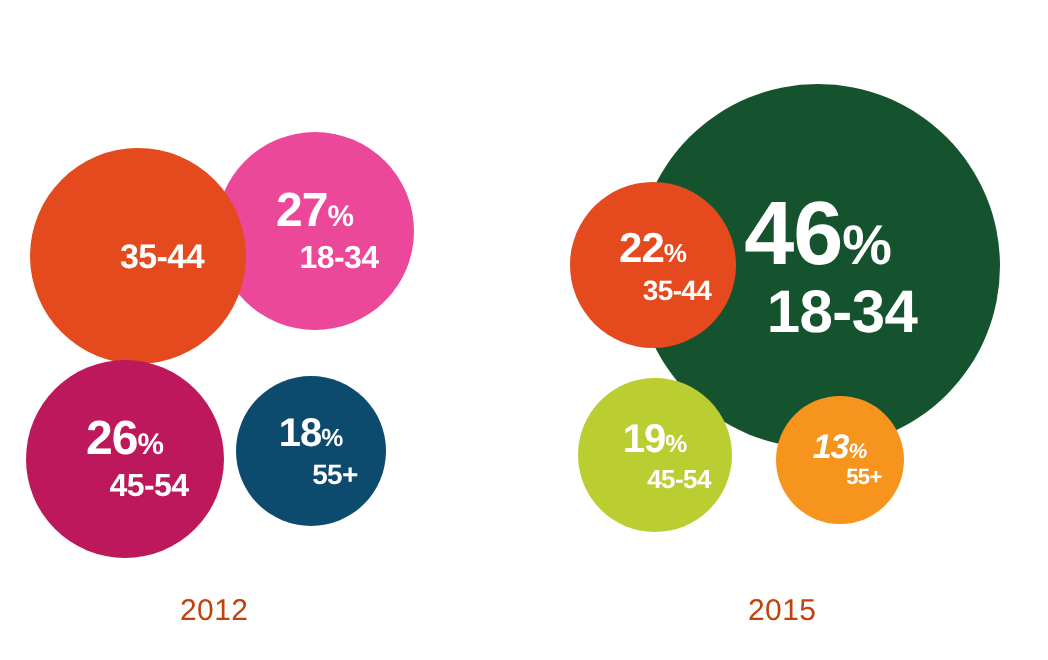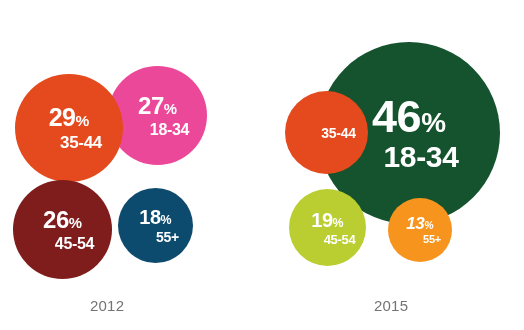--- a/index.html
+++ b/index.html
@@ -68,21 +68,21 @@
 
   #bubble-2012-1834 {
     left: 108px; top: 66px; width: 99px; height: 99px;
     background: #ec4899; z-index: 1; text-align: center;
   }
   #bubble-2012-1834 .pct   { font-size: 24px; margin-bottom: 4px; }
   #bubble-2012-1834 .range { font-size: 16px; }
 
   #bubble-2012-4554 {
     left: 13px; top: 180px; width: 99px; height: 99px;
-    background: #7f1d1d; z-index: 3;
+    background: #be185d; z-index: 3;
   }
   #bubble-2012-4554 .pct   { font-size: 24px; margin-bottom: 4px; }
   #bubble-2012-4554 .range { font-size: 16px; }
 
   #bubble-2012-55 {
     left: 118px; top: 188px; width: 75px; height: 75px;
     background: #0c4a6e; z-index: 4;
   }
   #bubble-2012-55 .pct   { font-size: 20px; margin-bottom: 3px; }
   #bubble-2012-55 .range { font-size: 14px; }
@@ -113,36 +113,35 @@
     left: 126px; top: 198px; width: 64px; height: 64px;
     background: #f7941e; z-index: 4;
   }
   #bubble-2014-55 .pct   { font-size: 17px; margin-bottom: 2px; font-style: italic; }
   #bubble-2014-55 .range { font-size: 11px; }
 
   .year-label {
     position: absolute;
     bottom: 16px;
     font-size: 15px;
-    color: #737373;
+    color: #c2410c;
     letter-spacing: 0.2px;
     white-space: nowrap;
   }
   #year-label-2012 { left: 90px; }
   #year-label-2014 { left: 112px; }
 </style>
 </head>
 <body>
 
 <div id="chart-root">
 
   <div class="group" id="group-2012">
 
     <div class="bubble" id="bubble-2012-3544">
-      <span class="pct"><span>29</span><span class="sym">%</span></span>
       <span class="range">35-44</span>
     </div>
 
     <div class="bubble" id="bubble-2012-1834">
       <span class="pct"><span>27</span><span class="sym">%</span></span>
       <span class="range">18-34</span>
     </div>
 
     <div class="bubble" id="bubble-2012-4554">
       <span class="pct"><span>26</span><span class="sym">%</span></span>
@@ -158,20 +157,21 @@
   </div>
 
   <div class="group" id="group-2014">
 
     <div class="bubble" id="bubble-2014-1834">
       <span class="pct"><span>46</span><span class="sym">%</span></span>
       <span class="range">18-34</span>
     </div>
 
     <div class="bubble" id="bubble-2014-3544">
+      <span class="pct"><span>22</span><span class="sym">%</span></span>
       <span class="range">35-44</span>
     </div>
 
     <div class="bubble" id="bubble-2014-4554">
       <span class="pct"><span>19</span><span class="sym">%</span></span>
       <span class="range">45-54</span>
     </div>
 
     <div class="bubble" id="bubble-2014-55">
       <span class="pct"><span>13</span><span class="sym">%</span></span>

